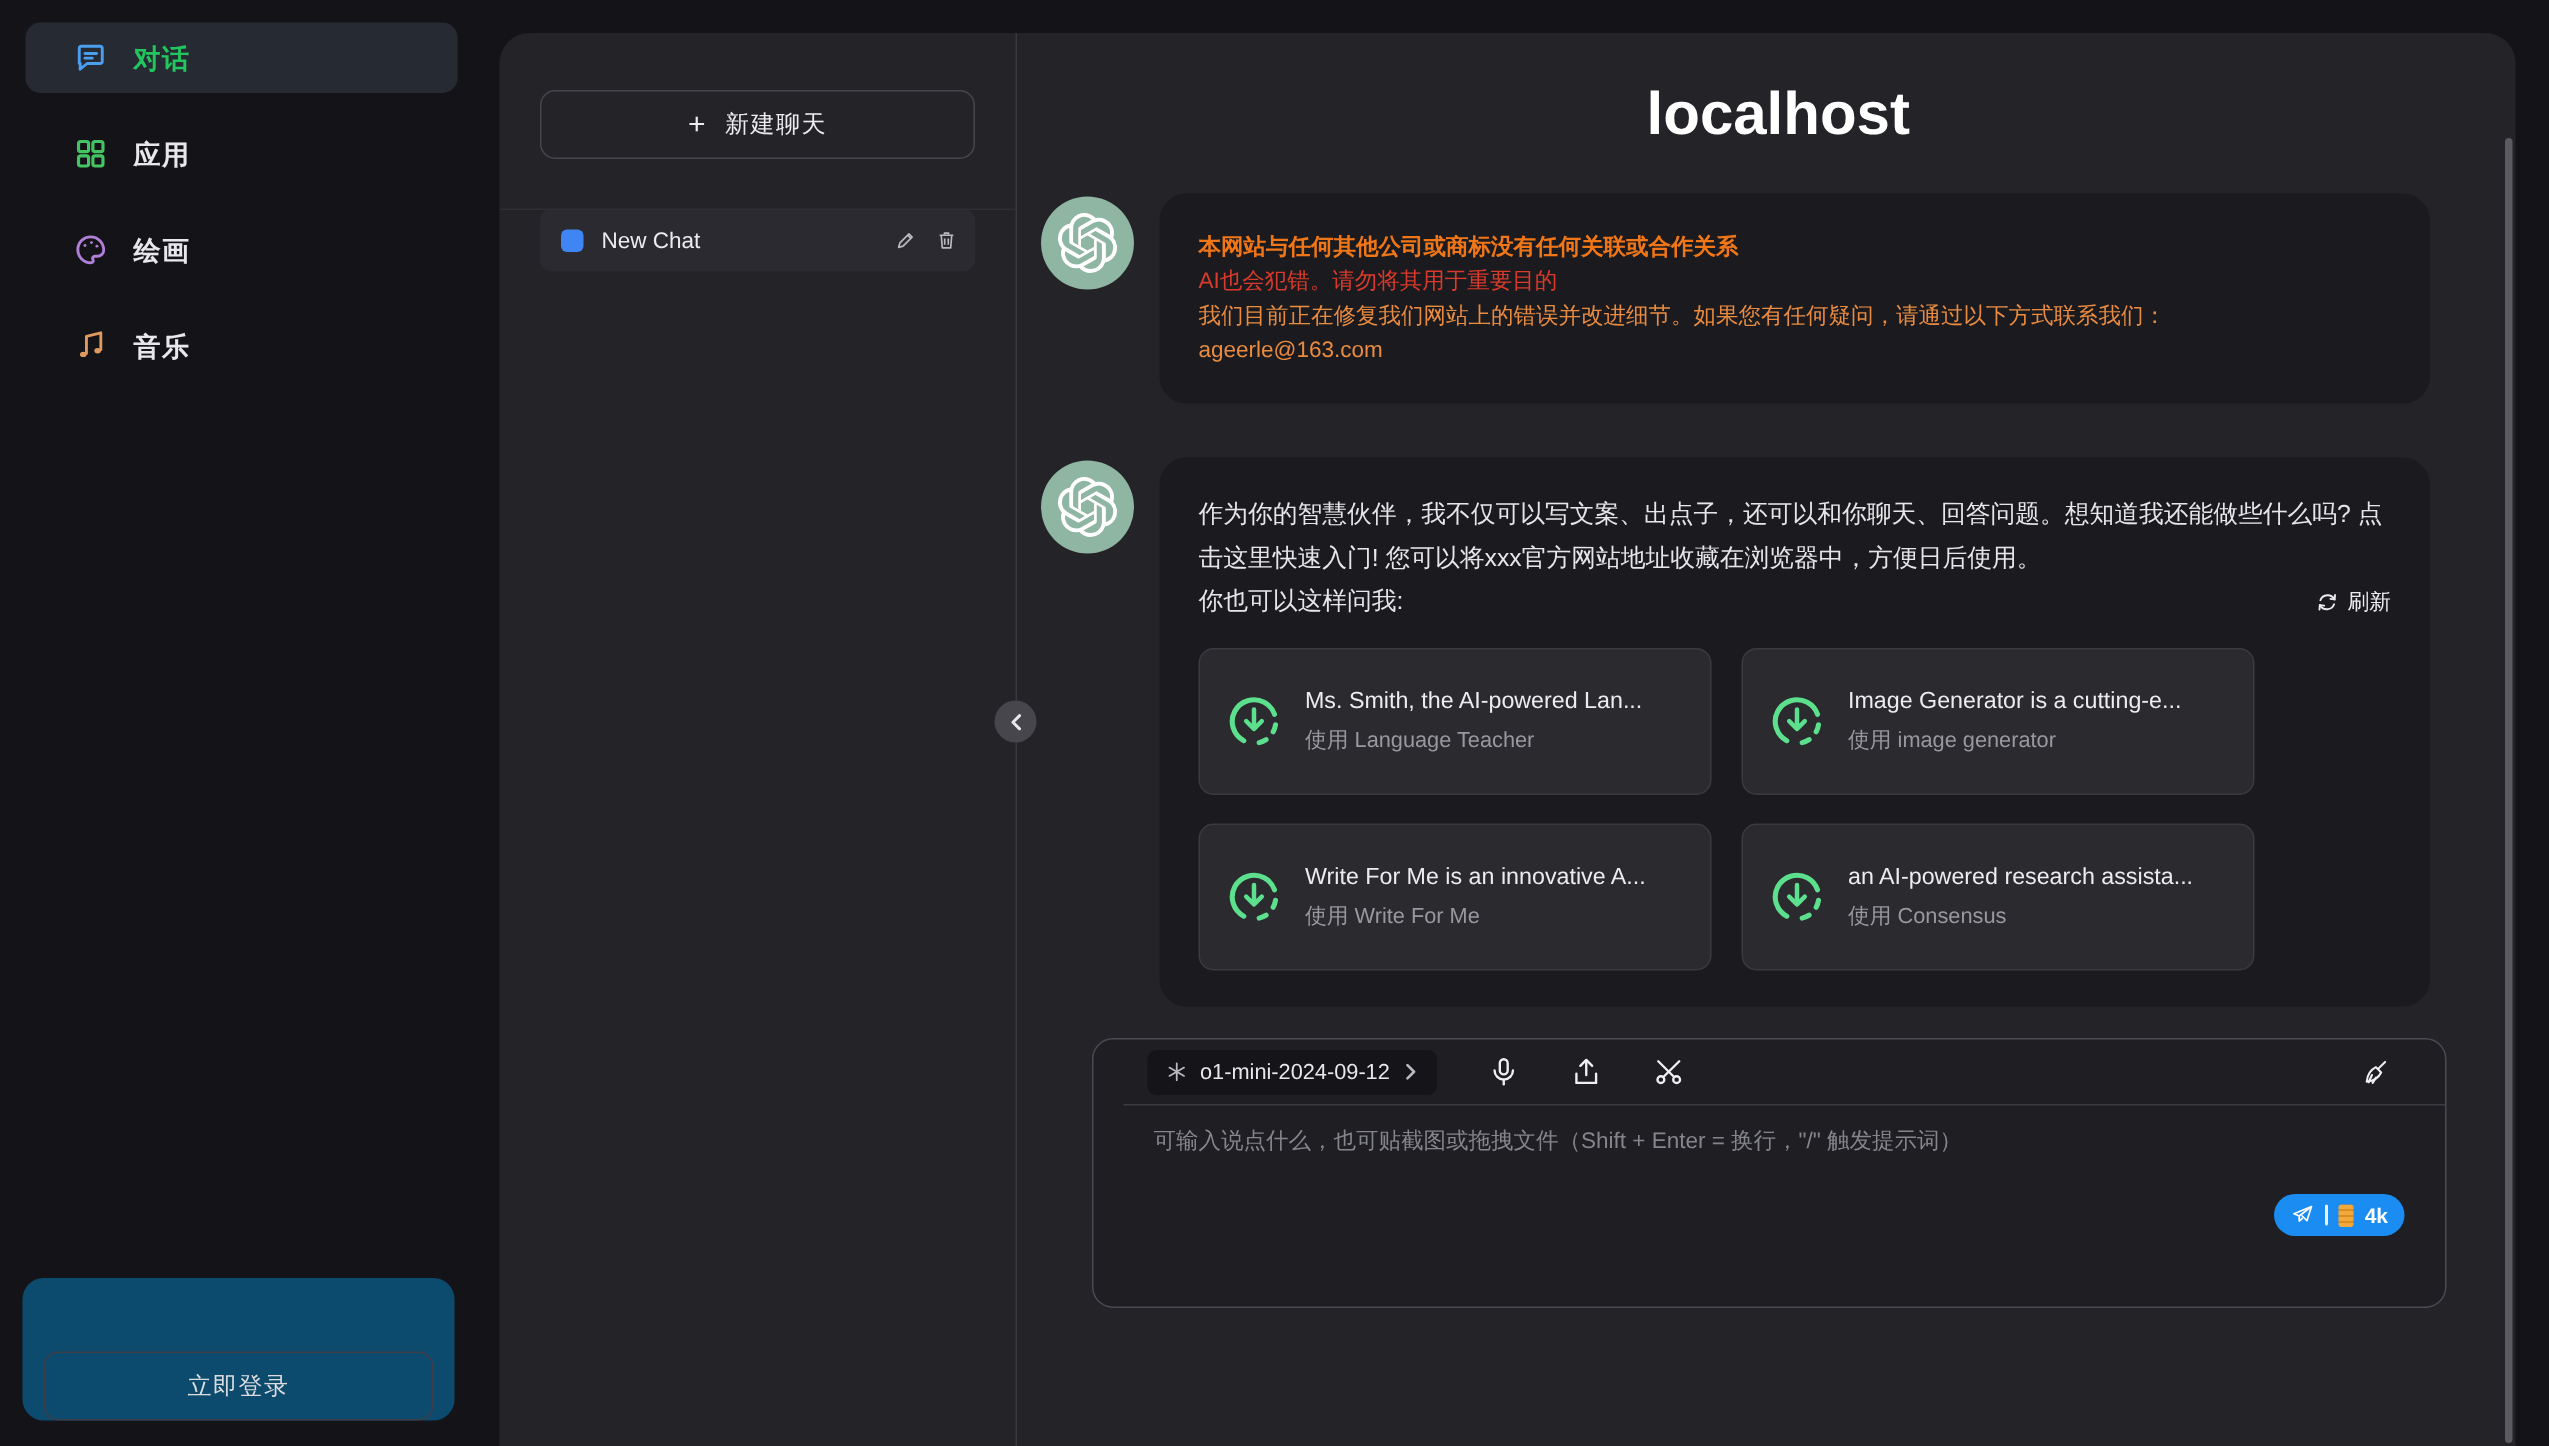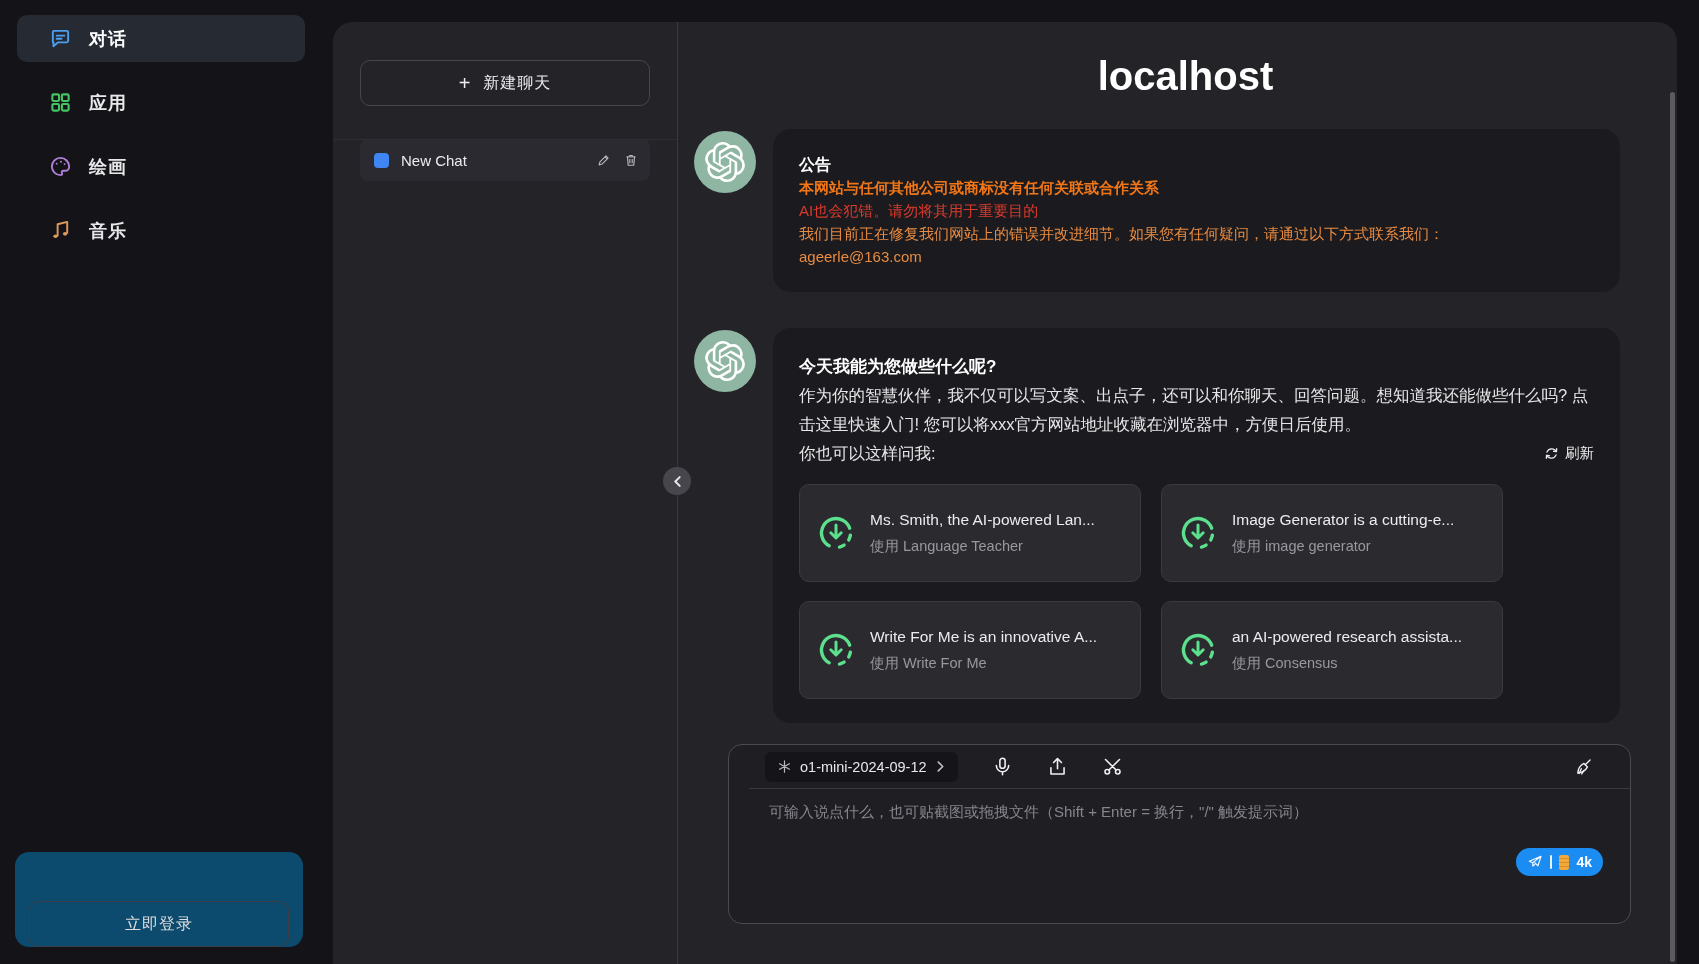--- a/index.html
+++ b/index.html
@@ -14,21 +14,21 @@
 
   
   .sidebar { position:absolute; left:0; top:0; width:322px; height:964px; }
   .nav { padding:15px 17px 0 17px; display:flex; flex-direction:column; gap:17px; }
   .nav-item {
     height:47px; border-radius:10px; display:flex; align-items:center;
     padding-left:32px; gap:17px; cursor:pointer;
   }
   .nav-item.active { background:#262a33; }
   .nav-item .nav-label { font-size:18px; font-weight:bold; letter-spacing:1px; }
-  .nav-item.active .nav-label { color:#ffffff; }
+  .nav-item.active .nav-label { color:#22c55e; }
   .nav-icon { width:23px; height:23px; }
   .icon-chat { color:#4a9ff0; }
   .icon-grid { color:#45c463; }
   .icon-palette { color:#b07fd8; }
   .icon-music { color:#e09a5e; }
 
   .login-card {
     position:absolute; left:15px; bottom:17px; width:288px; height:95px;
     background:#0c4a6e; border-radius:14px; display:flex; align-items:flex-end; justify-content:center;
   }
@@ -257,36 +257,34 @@
   <section class="chat-area">
     <h1 class="chat-title">localhost</h1>
 
     <div class="message">
       <div class="avatar">
         <svg viewBox="0 0 24 24">
           <path d="M22.2819 9.8211a5.9847 5.9847 0 0 0-.5157-4.9108 6.0462 6.0462 0 0 0-6.5098-2.9A6.0651 6.0651 0 0 0 4.9807 4.1818a5.9847 5.9847 0 0 0-3.9977 2.9 6.0462 6.0462 0 0 0 .7427 7.0966 5.98 5.98 0 0 0 .511 4.9107 6.051 6.051 0 0 0 6.5146 2.9001A5.9847 5.9847 0 0 0 13.2599 24a6.0557 6.0557 0 0 0 5.7718-4.2058 5.9894 5.9894 0 0 0 3.9977-2.9001 6.0557 6.0557 0 0 0-.7475-7.073zM13.2599 22.4301a4.4755 4.4755 0 0 1-2.8764-1.04l.1419-.0804 4.7783-2.7582a.7948.7948 0 0 0 .3927-.6813v-6.7369l2.02 1.1686a.071.071 0 0 1 .038.0615v5.5826a4.504 4.504 0 0 1-4.4945 4.4944zm-9.6607-4.1254a4.4708 4.4708 0 0 1-.5346-3.0137l.142.0852 4.783 2.7582a.7712.7712 0 0 0 .7806 0l5.8428-3.3685v2.3324a.0804.0804 0 0 1-.0332.0615L9.74 19.9502a4.4992 4.4992 0 0 1-6.1408-1.6464zM2.3408 7.8956a4.485 4.485 0 0 1 2.3655-1.9728V11.6a.7664.7664 0 0 0 .3879.6765l5.8144 3.3543-2.0201 1.1685a.0757.0757 0 0 1-.071 0l-4.8303-2.7865A4.504 4.504 0 0 1 2.3408 7.8956zm16.5963 3.8558L13.1038 8.364 15.1192 7.2a.0757.0757 0 0 1 .071 0l4.8303 2.7913a4.4944 4.4944 0 0 1-.6765 8.1042v-5.6772a.79.79 0 0 0-.407-.667zm2.0107-3.0231l-.142-.0852-4.7735-2.7818a.7759.7759 0 0 0-.7854 0L9.409 9.2297V6.8974a.0662.0662 0 0 1 .0284-.0615l4.8303-2.7866a4.4992 4.4992 0 0 1 6.6802 4.66zM8.3065 12.863l-2.02-1.1638a.0804.0804 0 0 1-.038-.0567V6.0742a4.4992 4.4992 0 0 1 7.3757-3.4537l-.142.0805L8.704 5.459a.7948.7948 0 0 0-.3927.6813zm1.0976-2.3654l2.602-1.4998 2.6069 1.4998v2.9994l-2.5974 1.4997-2.6067-1.4997z"></path>
         </svg>
       </div>
       <div class="bubble">
-        <div class="ann-heading">公告</div>
         <div class="ann-line bold-orange">本网站与任何其他公司或商标没有任何关联或合作关系</div>
         <div class="ann-line red">AI也会犯错。请勿将其用于重要目的</div>
         <div class="ann-line orange">我们目前正在修复我们网站上的错误并改进细节。如果您有任何疑问，请通过以下方式联系我们：</div>
         <a class="ann-email" href="#">ageerle@163.com</a>
       </div>
     </div>
 
     <div class="message">
       <div class="avatar">
         <svg viewBox="0 0 24 24">
           <path d="M22.2819 9.8211a5.9847 5.9847 0 0 0-.5157-4.9108 6.0462 6.0462 0 0 0-6.5098-2.9A6.0651 6.0651 0 0 0 4.9807 4.1818a5.9847 5.9847 0 0 0-3.9977 2.9 6.0462 6.0462 0 0 0 .7427 7.0966 5.98 5.98 0 0 0 .511 4.9107 6.051 6.051 0 0 0 6.5146 2.9001A5.9847 5.9847 0 0 0 13.2599 24a6.0557 6.0557 0 0 0 5.7718-4.2058 5.9894 5.9894 0 0 0 3.9977-2.9001 6.0557 6.0557 0 0 0-.7475-7.073zM13.2599 22.4301a4.4755 4.4755 0 0 1-2.8764-1.04l.1419-.0804 4.7783-2.7582a.7948.7948 0 0 0 .3927-.6813v-6.7369l2.02 1.1686a.071.071 0 0 1 .038.0615v5.5826a4.504 4.504 0 0 1-4.4945 4.4944zm-9.6607-4.1254a4.4708 4.4708 0 0 1-.5346-3.0137l.142.0852 4.783 2.7582a.7712.7712 0 0 0 .7806 0l5.8428-3.3685v2.3324a.0804.0804 0 0 1-.0332.0615L9.74 19.9502a4.4992 4.4992 0 0 1-6.1408-1.6464zM2.3408 7.8956a4.485 4.485 0 0 1 2.3655-1.9728V11.6a.7664.7664 0 0 0 .3879.6765l5.8144 3.3543-2.0201 1.1685a.0757.0757 0 0 1-.071 0l-4.8303-2.7865A4.504 4.504 0 0 1 2.3408 7.8956zm16.5963 3.8558L13.1038 8.364 15.1192 7.2a.0757.0757 0 0 1 .071 0l4.8303 2.7913a4.4944 4.4944 0 0 1-.6765 8.1042v-5.6772a.79.79 0 0 0-.407-.667zm2.0107-3.0231l-.142-.0852-4.7735-2.7818a.7759.7759 0 0 0-.7854 0L9.409 9.2297V6.8974a.0662.0662 0 0 1 .0284-.0615l4.8303-2.7866a4.4992 4.4992 0 0 1 6.6802 4.66zM8.3065 12.863l-2.02-1.1638a.0804.0804 0 0 1-.038-.0567V6.0742a4.4992 4.4992 0 0 1 7.3757-3.4537l-.142.0805L8.704 5.459a.7948.7948 0 0 0-.3927.6813zm1.0976-2.3654l2.602-1.4998 2.6069 1.4998v2.9994l-2.5974 1.4997-2.6067-1.4997z"></path>
         </svg>
       </div>
       <div class="bubble">
-        <div class="welcome-heading">今天我能为您做些什么呢?</div>
         <div class="welcome-body">作为你的智慧伙伴，我不仅可以写文案、出点子，还可以和你聊天、回答问题。想知道我还能做些什么吗? 点击这里快速入门! 您可以将xxx官方网站地址收藏在浏览器中，方便日后使用。</div>
         <div class="ask-row">
           <span class="welcome-body">你也可以这样问我:</span>
           <button class="refresh-btn">
             <svg viewBox="0 0 20 20" fill="none" stroke="currentColor" stroke-width="1.7" stroke-linecap="round">
               <path d="M16.4 7.3A6.9 6.9 0 0 0 3.9 8.2"></path>
               <path d="M3.6 12.7a6.9 6.9 0 0 0 12.5-.9"></path>
               <polyline points="16.9,3.6 16.6,7.5 12.8,7"></polyline>
               <polyline points="3.1,16.4 3.4,12.5 7.2,13"></polyline>
             </svg>

